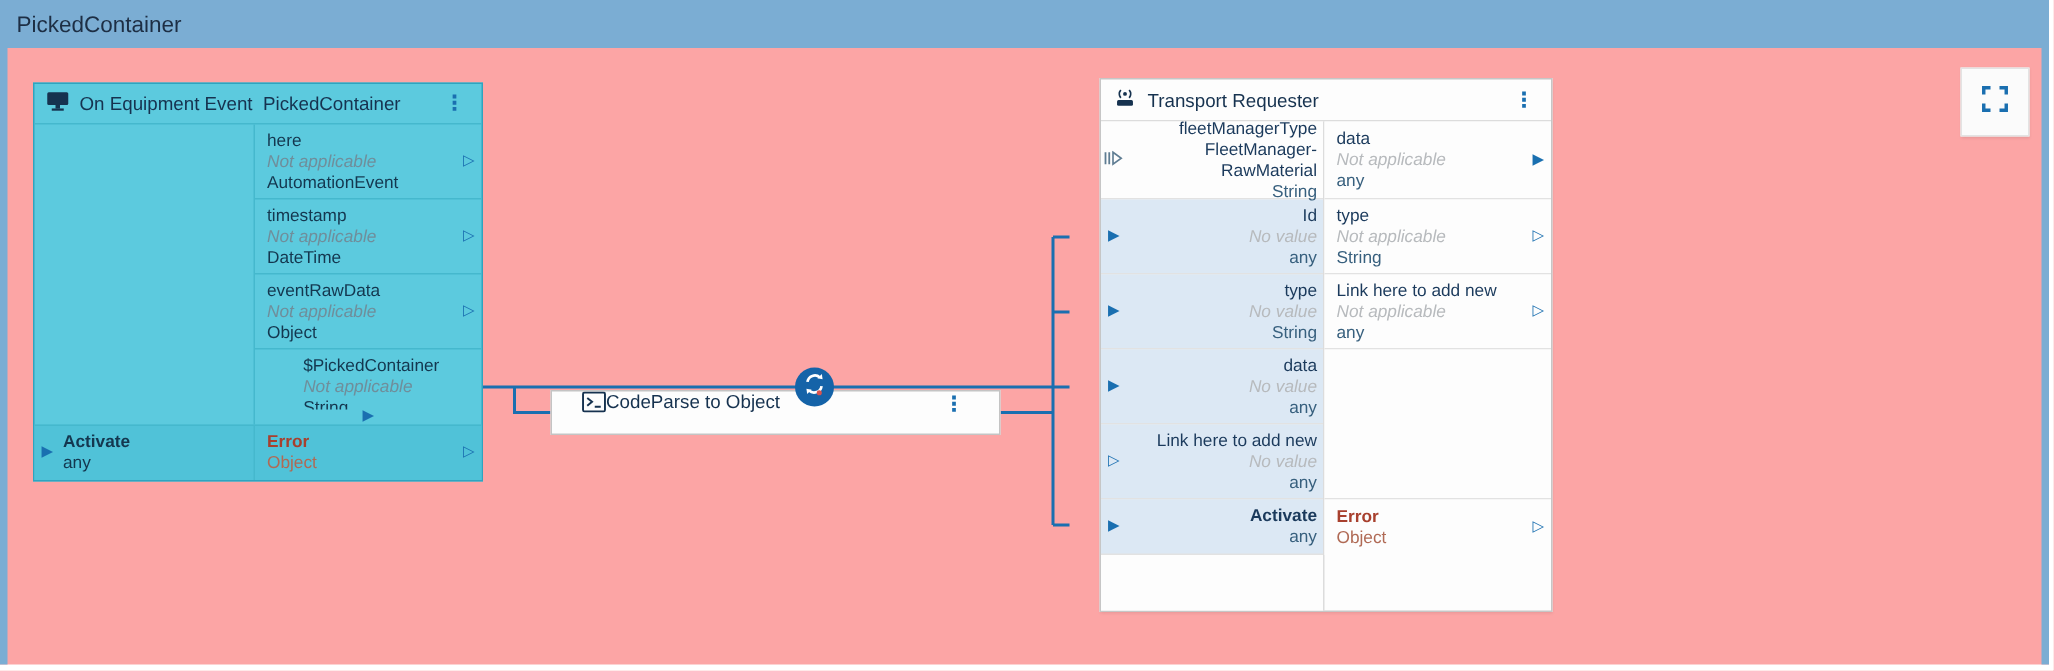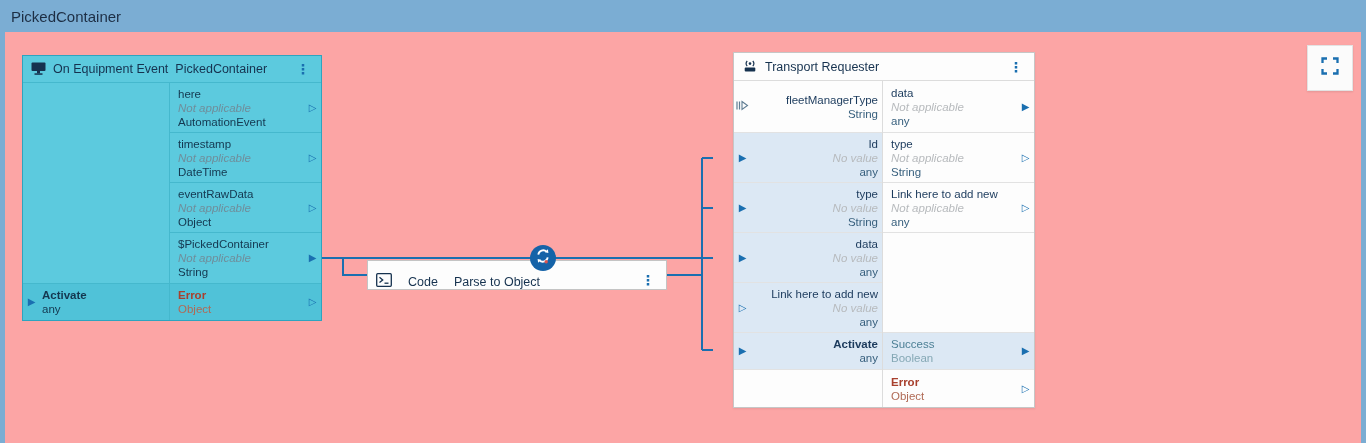--- a/index.html
+++ b/index.html
@@ -39,36 +39,36 @@
   .arr-f::before { content:"▶"; }
   .arr-o::before { content:"▷"; }
 
   
   .eq { left:17px; top:23px; width:300px; background:#5ccade; border:1px solid #2ea4bf; }
   .eq .node-hdr { height:27px; border-bottom:1px solid #45b8cd; }
   .eq-body { display:flex; }
   .eq-spacer { width:146px; flex:none; }
   .eq-col { flex:1; border-left:1px solid #45b8cd; }
   .eq-cell { height:50px; border-bottom:1px solid #45b8cd; }
-  .eq-cell:last-child { border-bottom:none; }
+  .eq-cell:last-child { border-bottom:none;flex-direction:column; }
   .eq .fname { color:#14374f; }
   .eq .fvalue { font-style:italic; color:#6f8e9b; }
   .eq .ftype { color:#14374f; }
   .eq-bottom { display:flex; height:37px; background:#50c2d8; }
   .eq-bottom .lcell { width:146px; flex:none; }
   .eq-bottom .rcell { flex:1; border-left:1px solid #45b8cd; }
   .err-name { color:#a8402e;font-weight:bold; }
   .err-type { color:#b06a55; }
   .bold { font-weight:600; }
 
   
   .code-node {
     left:362px; top:228px; width:300px; height:30px;
     background:#fdfdfd; border:1px solid #c4c4c4;
-    display:flex; align-items:flex-end; gap:16px; padding:0 8px;
+    display:flex; align-items:flex-start; gap:0; padding:0 20px;
   }
 
   
   .tr { left:728px; top:20px; width:302px; background:#fdfdfd; border:1px solid #c6c6c6; box-shadow:0 1px 2px rgba(0,0,0,.08); }
   .tr .node-hdr { height:28px; border-bottom:1px solid #dcdcdc; }
   .tr-body { display:flex; }
   .tr-colL { width:148px; flex:none;text-align:right; }
   .tr-colR { flex:1; border-left:1px solid #dcdcdc; }
   .tr-cell { border-bottom:1px solid #e2e2e2; background:#fdfdfd; }
   .tr-cell.last { border-bottom:none; }
@@ -228,20 +228,21 @@
             <div class="gutter">
               <span>
                 <svg width="13" height="11" viewBox="0 0 13 11">
                   <path d="M1,1.5 v8 M3.5,1.5 v8" stroke="#5f7d93" stroke-width="1.2"></path>
                   <path d="M6,1.5 l5.5,4 -5.5,4 z" fill="none" stroke="#5f7d93" stroke-width="1.1"></path>
                 </svg>
               </span>
             </div>
             <div class="txt">
               <div class="fname">fleetManagerType</div>
+              <div class="fname">FleetManager-RawMaterial</div>
               <div class="ftype">String</div>
             </div>
           </div>
           <div class="cell tr-cell hl h50">
             <div class="gutter">
                 <span class="arr-f"></span>
               </div>
             <div class="txt">
               <div class="fname">Id</div>
               <div class="fvalue">No value</div>
@@ -315,29 +316,20 @@
             <div class="txt padL">
               <div class="link-new">Link here to add new</div>
               <div class="fvalue">Not applicable</div>
               <div class="ftype">any</div>
             </div>
             <div class="gutter">
                 <span class="arr-o"></span>
               </div>
           </div>
           <div class="cell tr-cell h100"></div>
-          <div class="cell tr-cell hl h37">
-            <div class="txt padL">
-              <div class="succ-name">Success</div>
-              <div class="succ-type">Boolean</div>
-            </div>
-            <div class="gutter">
-                <span class="arr-f"></span>
-              </div>
-          </div>
           <div class="cell tr-cell last h37">
             <div class="txt padL">
               <div class="err-name">Error</div>
               <div class="err-type">Object</div>
             </div>
             <div class="gutter">
                 <span class="arr-o"></span>
               </div>
           </div>
         </div>

